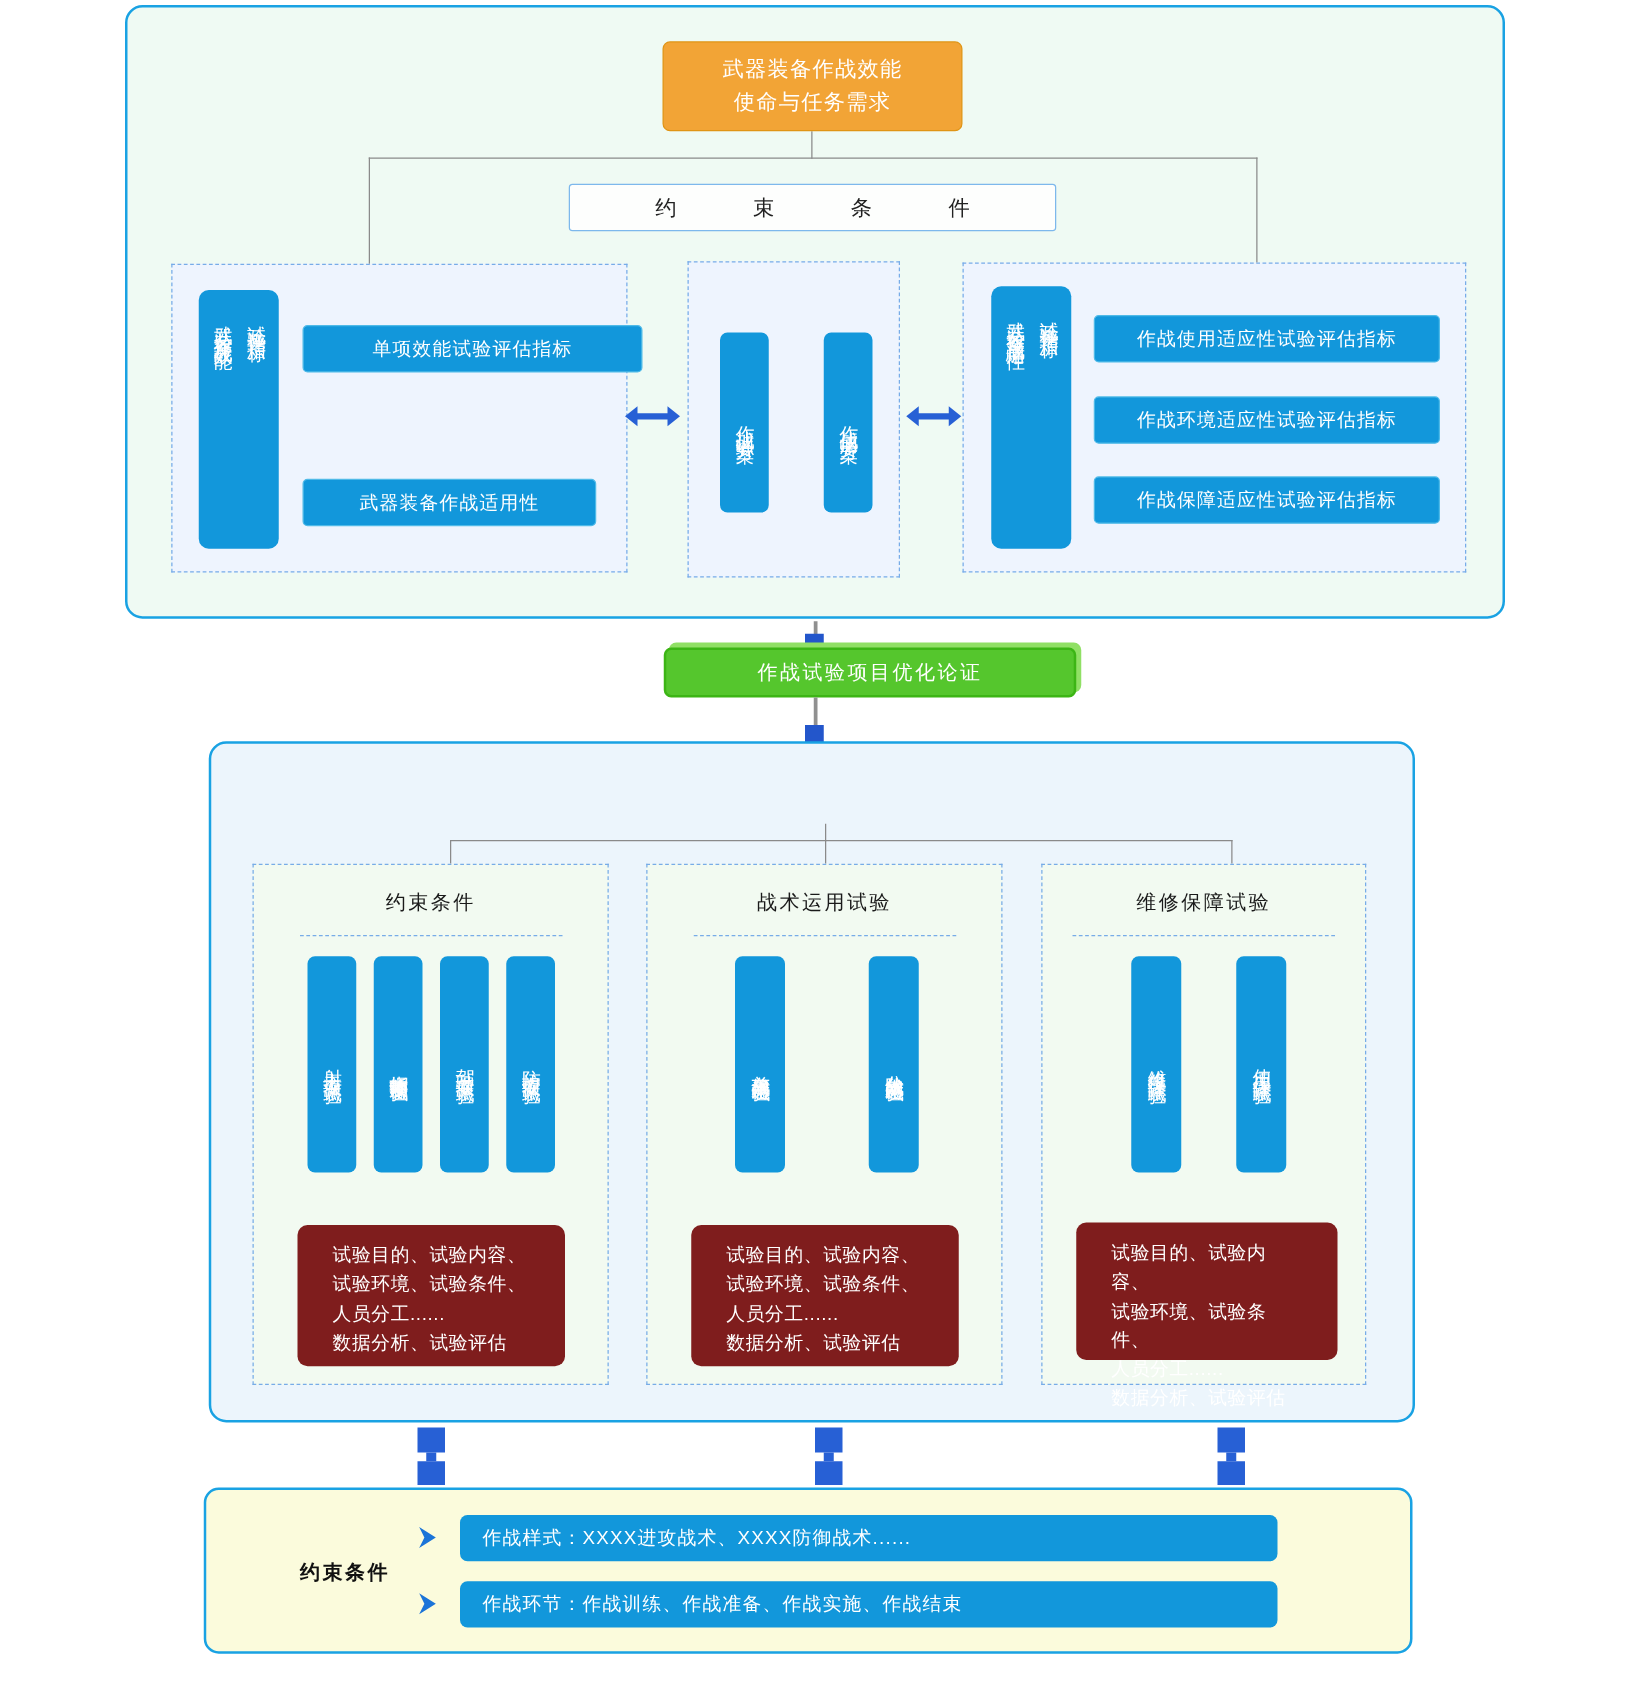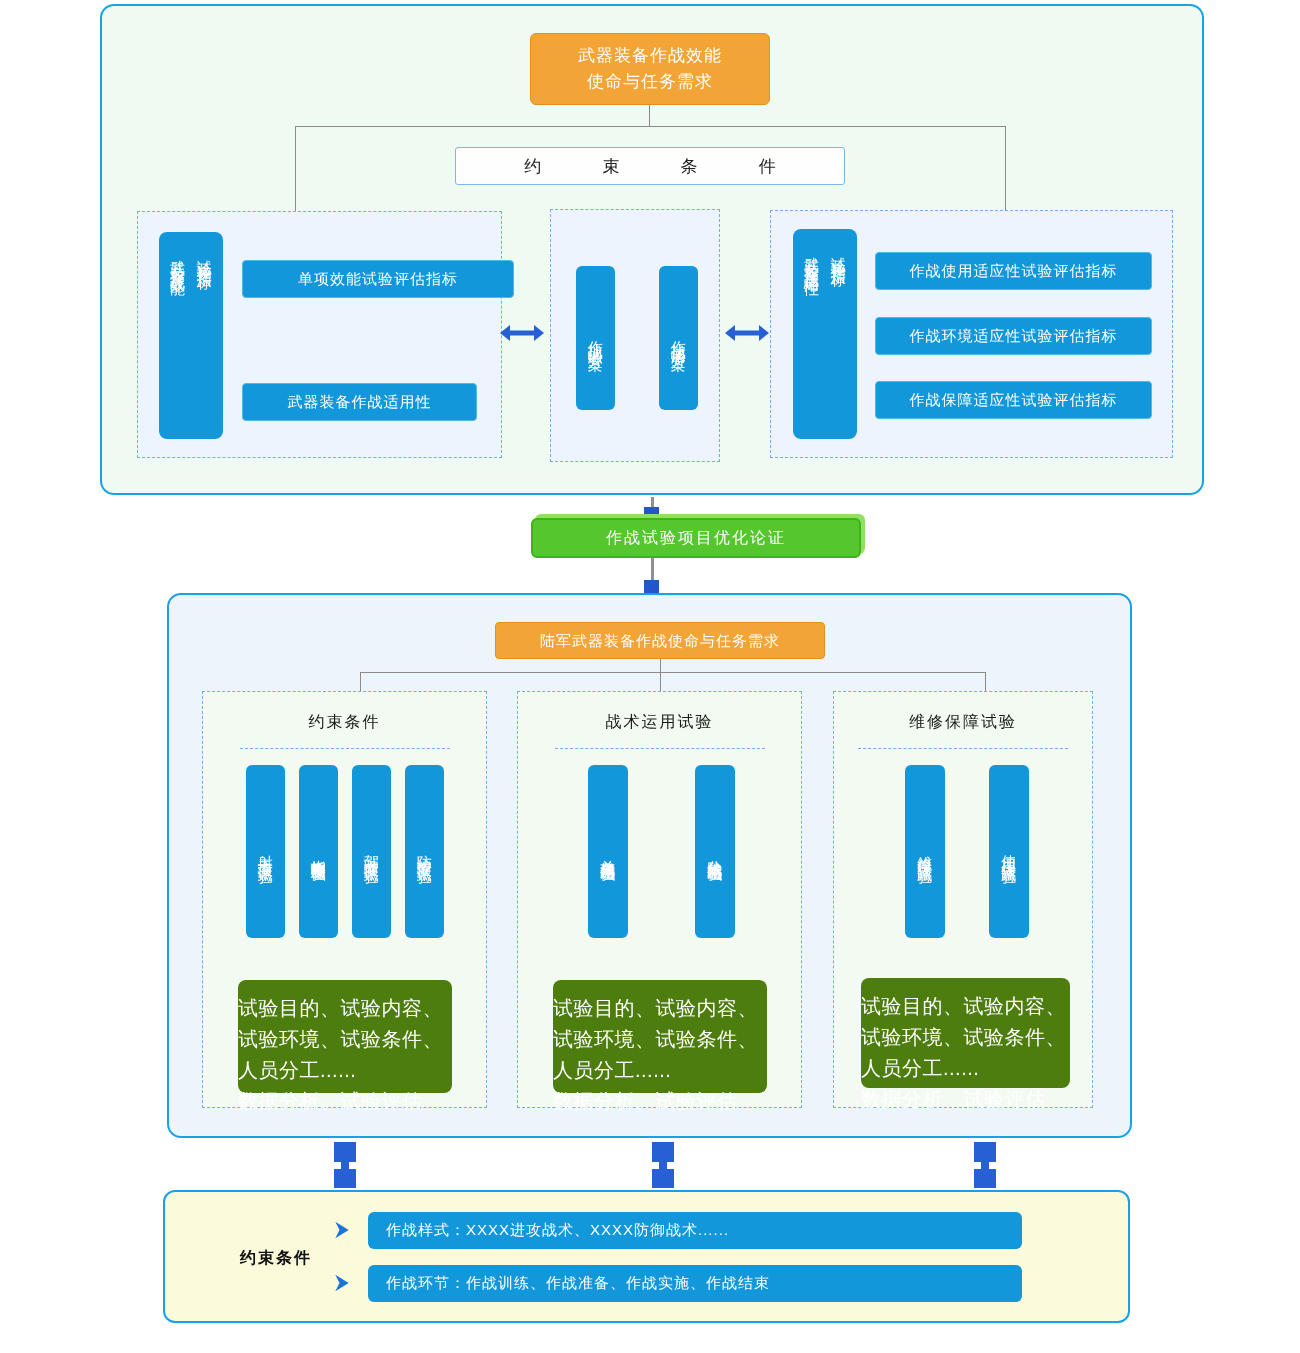--- a/index.html
+++ b/index.html
@@ -34,22 +34,22 @@
     display:flex;align-items:center;justify-content:center;font-size:15px;letter-spacing:1px;}
   .blue-bar.left{justify-content:flex-start;padding-left:18px;border:none;border-radius:6px;}
 
   .vpill{background:#1297db;border-radius:8px;color:#fff;display:flex;flex-direction:row;
     justify-content:center;font-size:15px;}
   .vpill .vcol{writing-mode:vertical-rl;text-orientation:upright;letter-spacing:3px;line-height:1.55;}
   .vpill.center{align-items:center;}
   .vpill.topalign{align-items:flex-start;padding-top:16px;}
   .vpill.topalign .vcol{line-height:1.45;}
 
-  .detail-block{background:#4d7c0f;border-radius:8px;color:#fff;font-size:20px;line-height:1.55;
-    padding:13px 0;letter-spacing:0.5px;}
+  .detail-block{background:#7f1d1d;border-radius:8px;color:#fff;font-size:15px;line-height:1.55;
+    padding:13px 28px;letter-spacing:0.5px;}
 
   .col-header{font-size:16px;color:#1a1a1a;letter-spacing:2px;text-align:center;}
   .dashed-underline{border-top:1px dashed #77ace8;height:0;}
 
   
   .tline{background:#8a8a8a;}
   .gline{background:#909090;}
   .bluesq{background:#2356cb;}
   .iconn-top{background:#2760d5;}
   .iconn-waist{background:#2760d5;}
@@ -124,23 +124,20 @@
 
   <div class="abs green-box" style="left:495px;top:518px;width:330px;height:40px;margin-left:36px;">
     <span>作战试验项目优化论证</span>
   </div>
 
   <div class="abs gline" style="left:651px;top:558px;width:3px;height:35px;"></div>
   <div class="abs bluesq" style="left:644px;top:580px;width:15px;height:14px;"></div>
 
   <div class="abs big-section sec2" style="left:167px;top:593px;width:965px;height:545px;"></div>
 
-  <div class="abs orange-box small" style="left:495px;top:622px;width:330px;height:37px;">
-    <span>陆军武器装备作战使命与任务需求</span>
-  </div>
 
   <div class="abs tline" style="left:660px;top:659px;width:1px;height:14px;"></div>
   <div class="abs tline" style="left:360px;top:672px;width:626px;height:1px;"></div>
   <div class="abs tline" style="left:360px;top:672px;width:1px;height:19px;"></div>
   <div class="abs tline" style="left:660px;top:672px;width:1px;height:19px;"></div>
   <div class="abs tline" style="left:985px;top:672px;width:1px;height:19px;"></div>
 
   <div class="abs dashed-col" style="left:202px;top:691px;width:285px;height:417px;"></div>
   <div class="abs col-header" style="left:202px;top:712px;width:285px;">约束条件</div>
   <div class="abs dashed-underline" style="left:240px;top:748px;width:210px;"></div>

